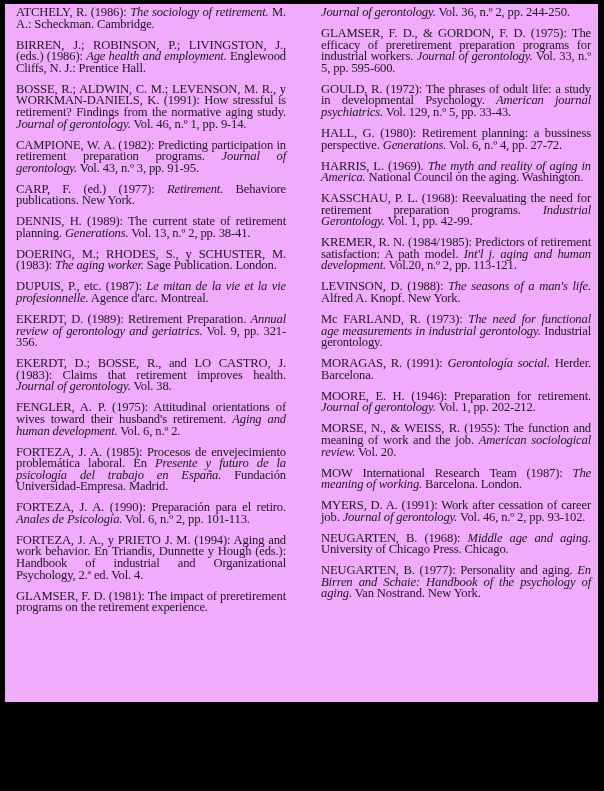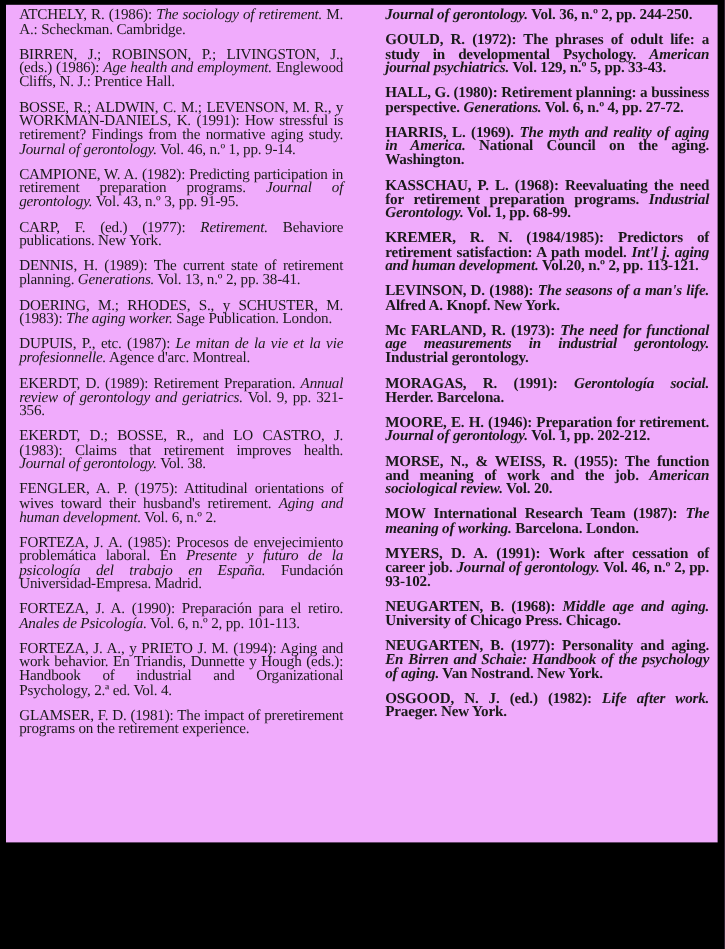--- a/index.html
+++ b/index.html
@@ -8,21 +8,21 @@
     font-family: "DejaVu Serif", "Liberation Serif", serif;
   }
   .page {
     position: absolute; left: 5px; top: 4px; width: 593px; height: 698px;
     background: #f0abfc; overflow: hidden;
   }
   .col {
     position: absolute; top: 3px; width: 270px;
   }
   .col.left { left: 11px; }
-  .col.right { left: 316px; font-weight: bold; }
+  .col.right { left: 316px; }
   .ref {
     font-size: 11.4px; line-height: 11.6px; color: #1a1a1a;
     text-align: justify; margin: 0 0 9.4px 0;
     letter-spacing: -0.15px;
     font-family: "Liberation Serif", serif;
     font-size: 12.6px;
   }
   .ref i { font-style: italic; }
   .rule {
     position: absolute; left: 8px; top: 772px; width: 580px; height: 1px;
@@ -49,31 +49,31 @@
       <p class="ref"><span>EKERDT, D. (1989): Retirement Preparation. </span><i>Annual review of gerontology and geriatrics.</i><span> Vol. 9, pp. 321-356.</span></p>
       <p class="ref"><span>EKERDT, D.; BOSSE, R., and LO CASTRO, J. (1983): Claims that retirement improves health. </span><i>Journal of gerontology.</i><span> Vol. 38.</span></p>
       <p class="ref"><span>FENGLER, A. P. (1975): Attitudinal orientations of wives toward their husband's retirement. </span><i>Aging and human development.</i><span> Vol. 6, n.º 2.</span></p>
       <p class="ref"><span>FORTEZA, J. A. (1985): Procesos de envejecimiento problemática laboral. En </span><i>Presente y futuro de la psicología del trabajo en España.</i><span> Fundación Universidad-Empresa. Madrid.</span></p>
       <p class="ref"><span>FORTEZA, J. A. (1990): Preparación para el retiro. </span><i>Anales de Psicología.</i><span> Vol. 6, n.º 2, pp. 101-113.</span></p>
       <p class="ref"><span>FORTEZA, J. A., y PRIETO J. M. (1994): Aging and work behavior. En Triandis, Dunnette y Hough (eds.): Handbook of industrial and Organizational Psychology, 2.ª ed. Vol. 4.</span><i></i><span></span></p>
       <p class="ref"><span>GLAMSER, F. D. (1981): The impact of preretirement programs on the retirement experience.</span><i></i><span></span></p>
     </div>
   <div class="col right" id="col-right">
       <p class="ref"><span></span><i>Journal of gerontology.</i><span> Vol. 36, n.º 2, pp. 244-250.</span></p>
+      <p class="ref"><span>GLAMSER, F. D., &amp; GORDON, F. D. (1975): The efficacy of preretirement preparation programs for industrial workers. </span><i>Journal of gerontology.</i><span> Vol. 33, n.º 5, pp. 595-600.</span></p>
       <p class="ref"><span>GOULD, R. (1972): The phrases of odult life: a study in developmental Psychology. </span><i>American journal psychiatrics.</i><span> Vol. 129, n.º 5, pp. 33-43.</span></p>
       <p class="ref"><span>HALL, G. (1980): Retirement planning: a bussiness perspective. </span><i>Generations.</i><span> Vol. 6, n.º 4, pp. 27-72.</span></p>
       <p class="ref"><span>HARRIS, L. (1969). </span><i>The myth and reality of aging in America.</i><span> National Council on the aging. Washington.</span></p>
-      <p class="ref"><span>KASSCHAU, P. L. (1968): Reevaluating the need for retirement preparation programs. </span><i>Industrial Gerontology.</i><span> Vol. 1, pp. 68-99.</span></p>
+      <p class="ref"><span>KASSCHAU, P. L. (1968): Reevaluating the need for retirement preparation programs. </span><i>Industrial Gerontology.</i><span> Vol. 1, pp. 42-99.</span></p>
       <p class="ref"><span>KREMER, R. N. (1984/1985): Predictors of retirement satisfaction: A path model. </span><i>Int'l j. aging and human development.</i><span> Vol.20, n.º 2, pp. 113-121.</span></p>
       <p class="ref"><span>LEVINSON, D. (1988): </span><i>The seasons of a man's life.</i><span> Alfred A. Knopf. New York.</span></p>
       <p class="ref"><span>Mc FARLAND, R. (1973): </span><i>The need for functional age measurements in industrial gerontology.</i><span> Industrial gerontology.</span></p>
       <p class="ref"><span>MORAGAS, R. (1991): </span><i>Gerontología social.</i><span> Herder. Barcelona.</span></p>
       <p class="ref"><span>MOORE, E. H. (1946): Preparation for retirement. </span><i>Journal of gerontology.</i><span> Vol. 1, pp. 202-212.</span></p>
       <p class="ref"><span>MORSE, N., &amp; WEISS, R. (1955): The function and meaning of work and the job. </span><i>American sociological review.</i><span> Vol. 20.</span></p>
       <p class="ref"><span>MOW International Research Team (1987): </span><i>The meaning of working.</i><span> Barcelona. London.</span></p>
       <p class="ref"><span>MYERS, D. A. (1991): Work after cessation of career job. </span><i>Journal of gerontology.</i><span> Vol. 46, n.º 2, pp. 93-102.</span></p>
       <p class="ref"><span>NEUGARTEN, B. (1968): </span><i>Middle age and aging.</i><span> University of Chicago Press. Chicago.</span></p>
       <p class="ref"><span>NEUGARTEN, B. (1977): Personality and aging. </span><i>En Birren and Schaie: Handbook of the psychology of aging.</i><span> Van Nostrand. New York.</span></p>
-      <p class="ref"><span>OSGOOD, N. J. (ed.) (1982): </span><i>Life after work.</i><span> Praeger. New York.</span></p>
     </div>
   <div class="rule"></div>
   <div class="pagenum">50</div>
 </div>
 
 </body></html>

